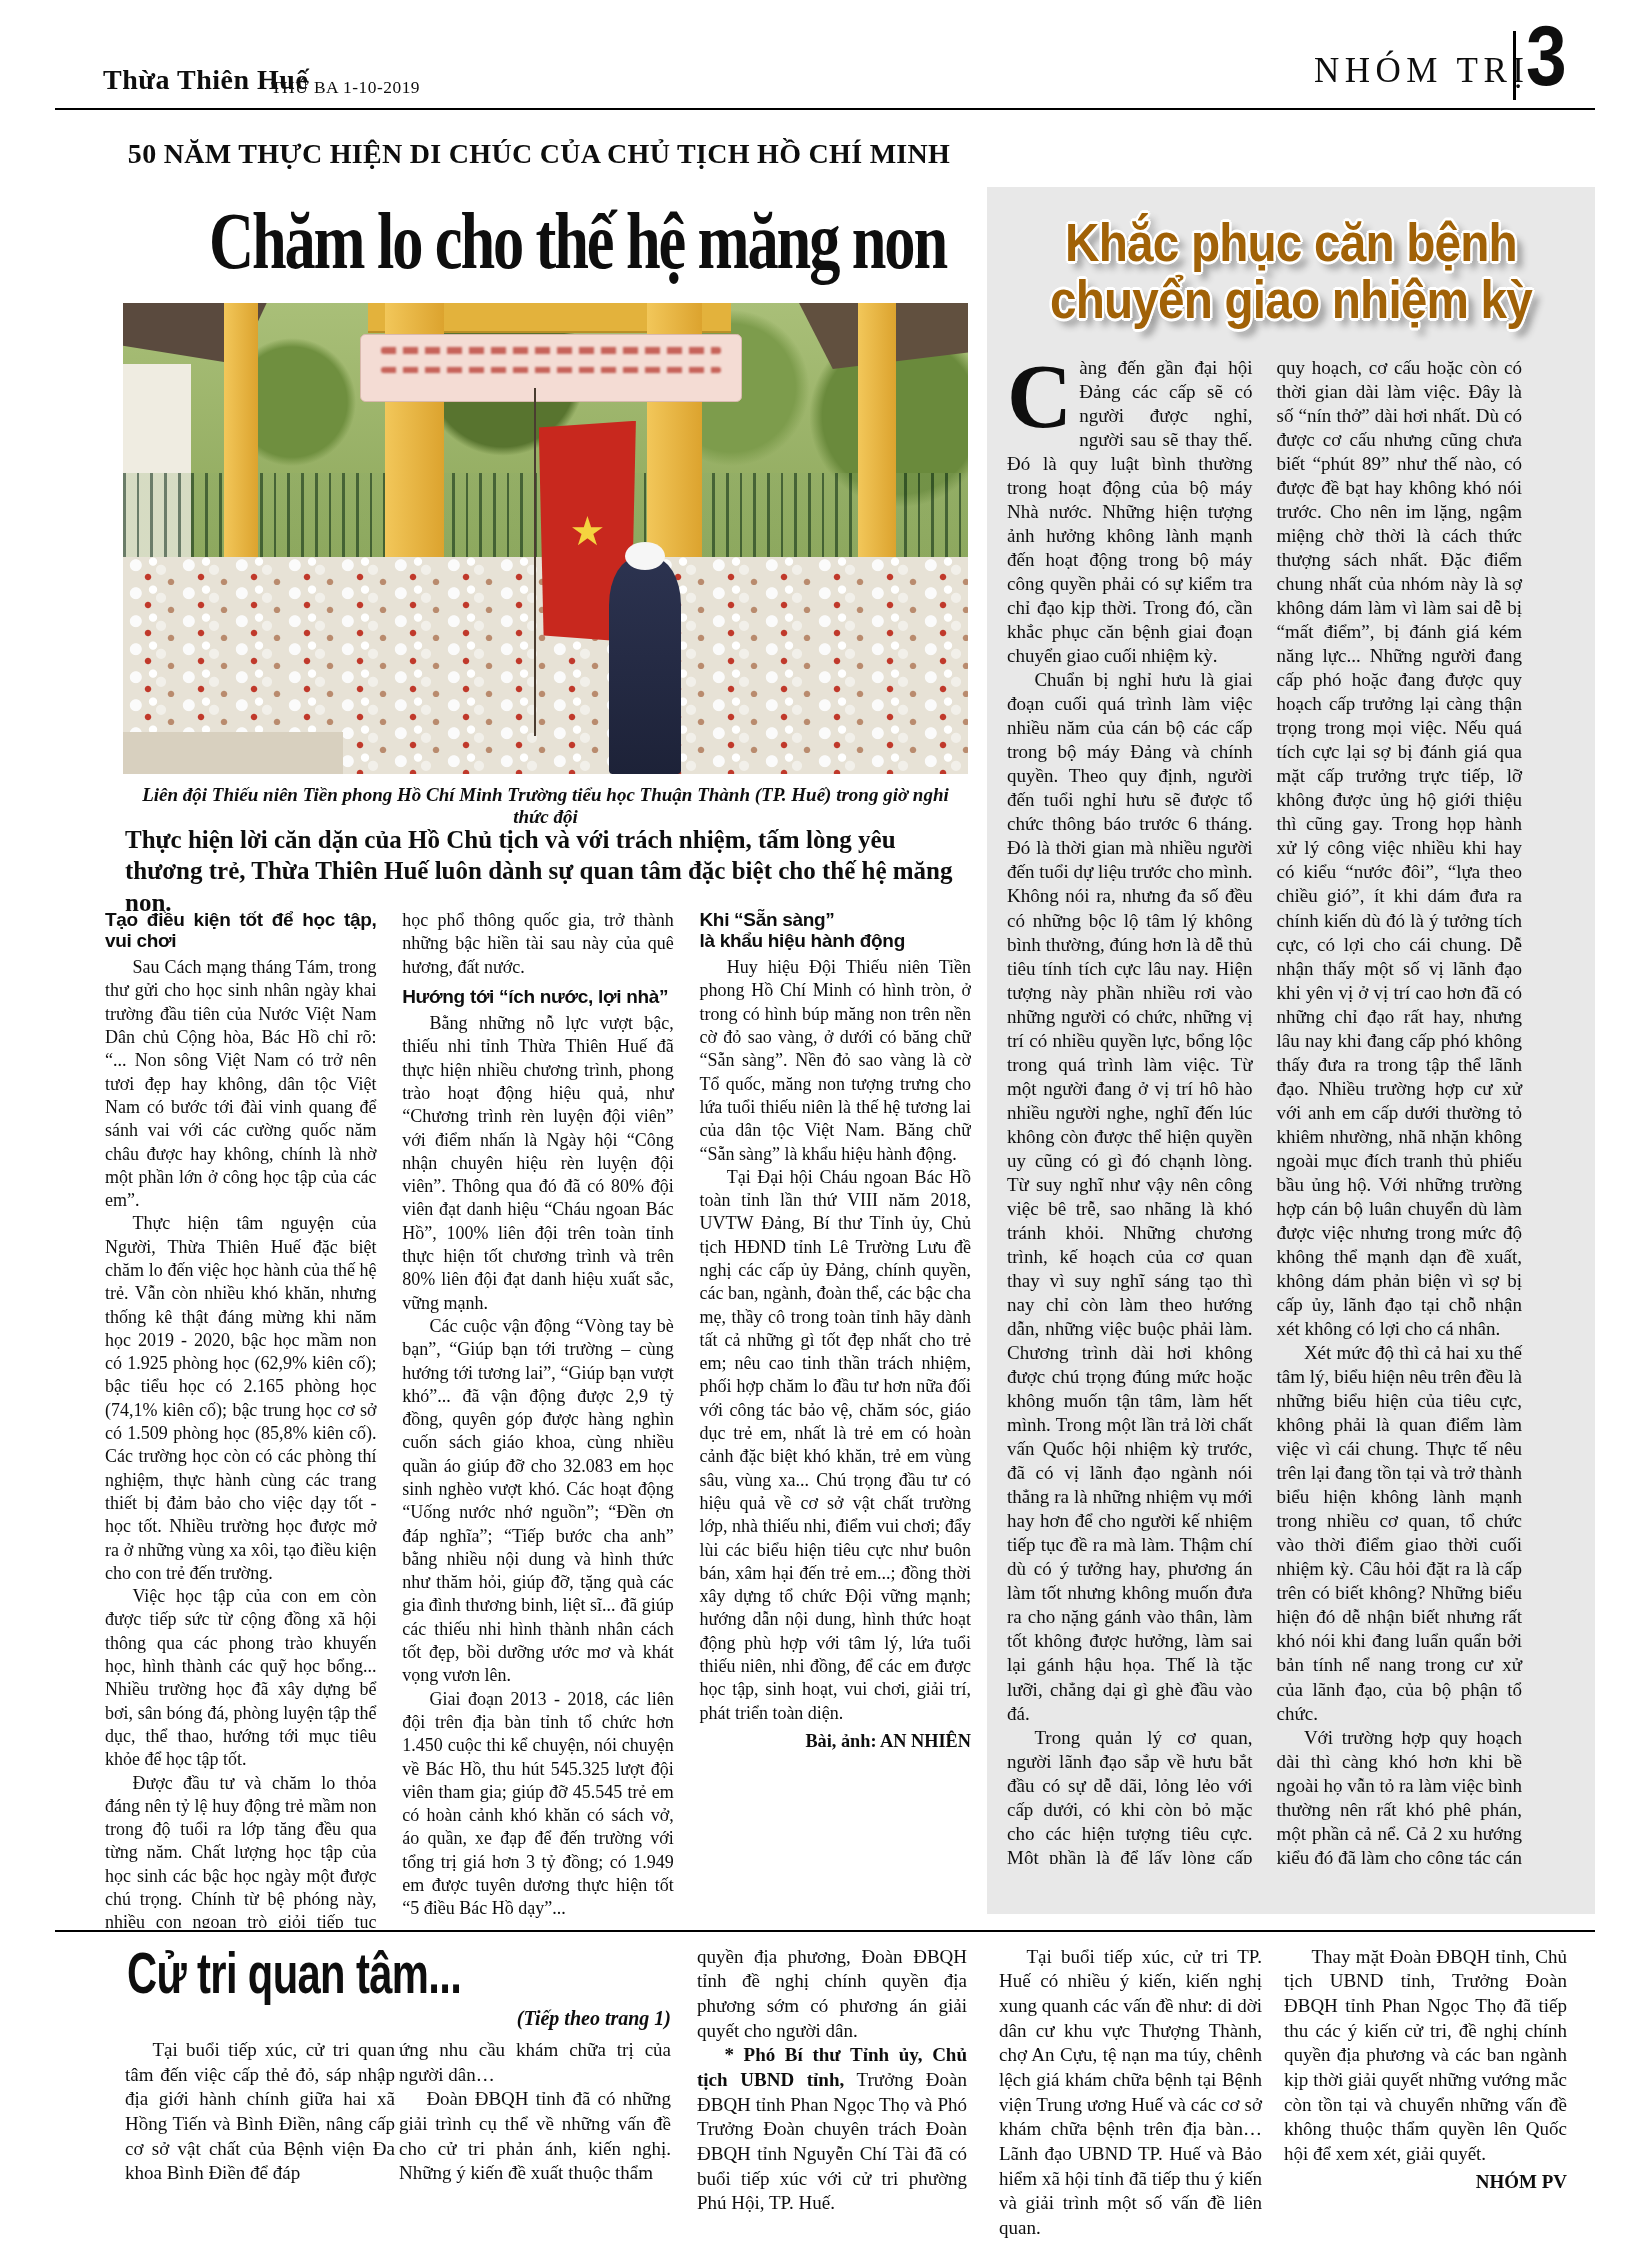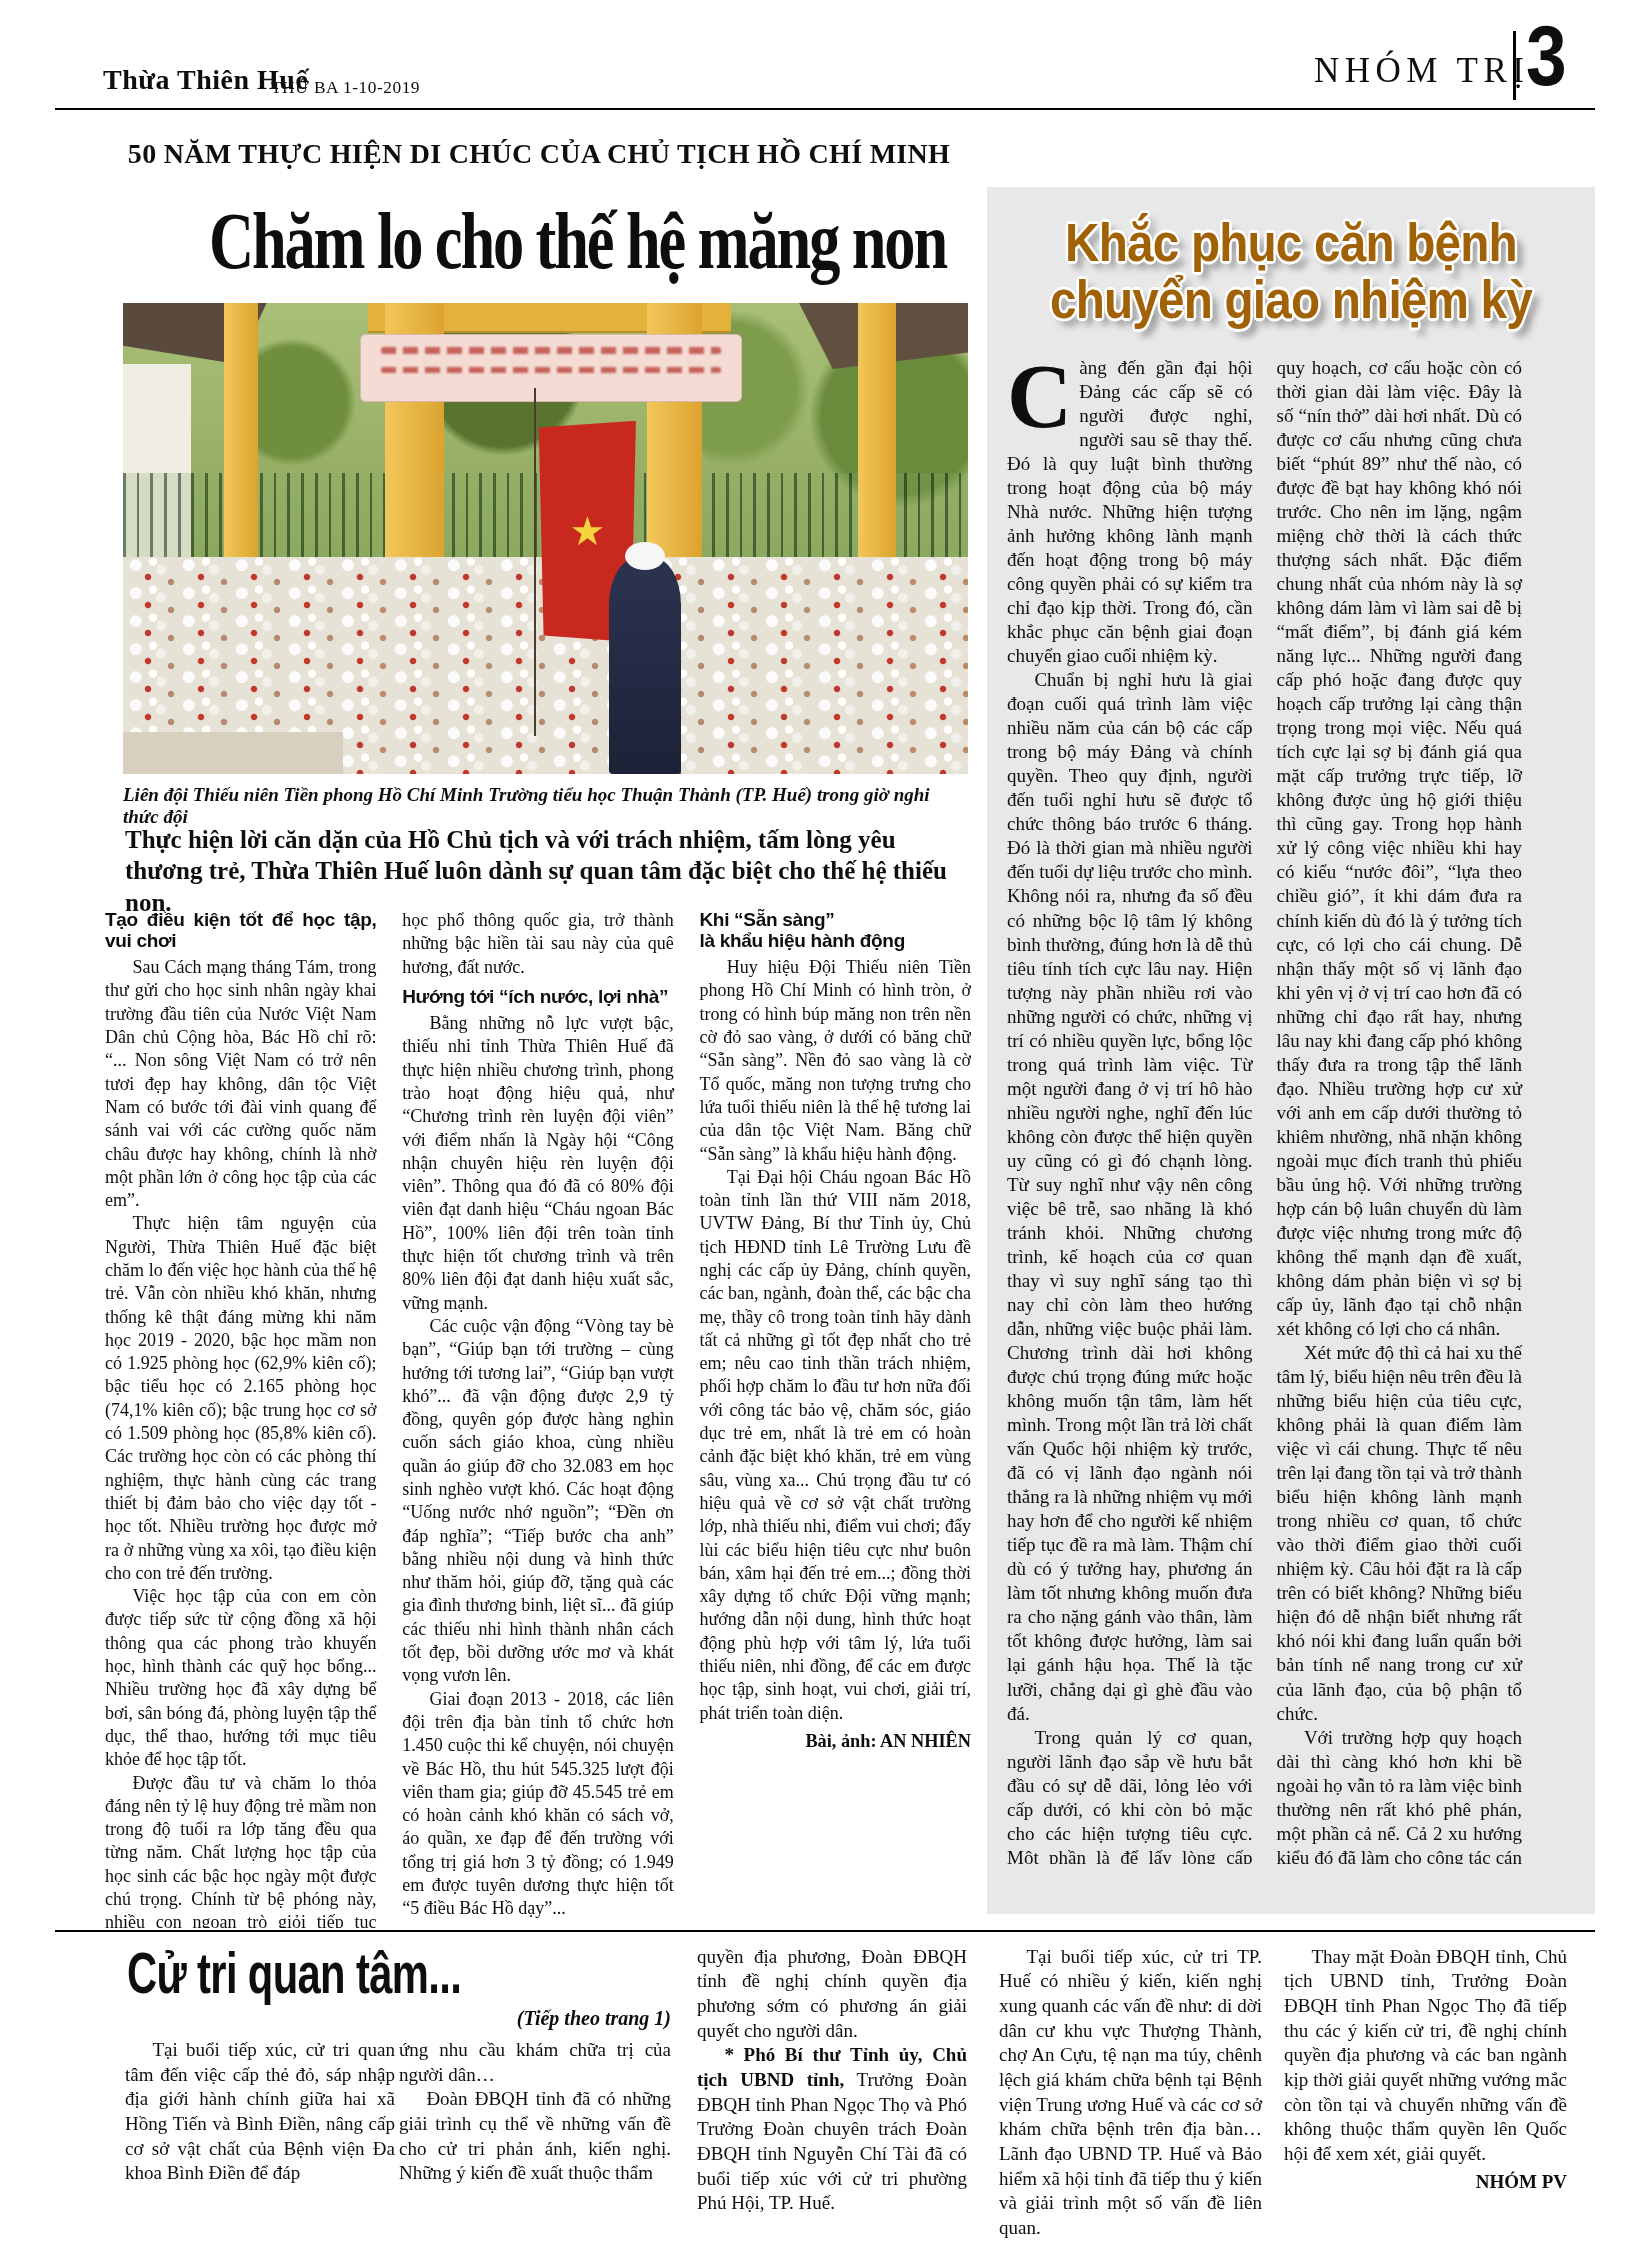--- a/index.html
+++ b/index.html
@@ -59,21 +59,21 @@
       background-size:53px 28px;}
   .ph-ground{position:absolute;left:0;bottom:0;width:26%;height:9%;background:#d8d0bf;}
   .ph-pole{position:absolute;left:48.6%;top:18%;width:2.7px;height:74%;background:#4a3c30;}
   .ph-flag{position:absolute;left:49.2%;top:25%;width:11.5%;height:47%;background:#c8281e;
            clip-path:polygon(0 3%,100% 0,95% 100%,5% 97%);display:flex;align-items:center;justify-content:center;}
   .ph-star{color:#f5d33f;font-size:40px;font-family:"DejaVu Sans",sans-serif;}
   .ph-boy{position:absolute;left:57.5%;bottom:0;width:8.5%;height:46%;
           background:linear-gradient(#2c3350,#1d2238);border-radius:40% 40% 3.7px 3.7px/22% 22% 3.7px 3.7px;}
   .ph-boy-hat{position:absolute;left:22%;top:-7%;width:56%;height:13%;background:#f6f6f6;border-radius:50%;}
 
-  .caption{position:absolute;left:123px;top:784px;width:845px;text-align:left;
+  .caption{position:absolute;left:123px;top:784px;width:845px;text-align:center;
            font-style:italic;font-weight:bold;font-size:19px;}
   .lede{position:absolute;left:125px;top:824px;width:842px;font-weight:bold;
         font-size:25px;line-height:1.25;}
 
   .main-body{position:absolute;left:105px;top:909px;width:866px;height:1019px;display:flex;gap:25.6px;overflow:hidden;}
   .main-col{flex:1;font-size:18px;line-height:1.295;text-align:justify;}
   .main-col p{margin:0;text-indent:27.4px;}
   p.no-indent{text-indent:0 !important;}
   .subhead{font-family:"Liberation Sans",sans-serif;font-weight:bold;font-size:19px;line-height:1.12;
            letter-spacing:-0.3px;margin:7.3px 0 4.6px;text-indent:0;}
@@ -148,21 +148,21 @@
     <div class="ph-pole"></div>
     <div class="ph-flag">
       <span class="ph-star">★</span>
     </div>
     <div class="ph-boy">
       <div class="ph-boy-hat"></div>
     </div>
   </div>
 
   <div class="caption">Liên đội Thiếu niên Tiền phong Hồ Chí Minh Trường tiểu học Thuận Thành (TP. Huế) trong giờ nghi thức đội</div>
-  <div class="lede">Thực hiện lời căn dặn của Hồ Chủ tịch và với trách nhiệm, tấm lòng yêu thương trẻ, Thừa Thiên Huế luôn dành sự quan tâm đặc biệt cho thế hệ thiếu non.</div>
+  <div class="lede">Thực hiện lời căn dặn của Hồ Chủ tịch và với trách nhiệm, tấm lòng yêu thương trẻ, Thừa Thiên Huế luôn dành sự quan tâm đặc biệt cho thế hệ măng non.</div>
 
   <div class="main-body">
     <div class="main-col">
       <div class="subhead first">Tạo điều kiện tốt để học tập, vui chơi</div>
       <p>Sau Cách mạng tháng Tám, trong thư gửi cho học sinh nhân ngày khai trường đầu tiên của Nước Việt Nam Dân chủ Cộng hòa, Bác Hồ chỉ rõ: “... Non sông Việt Nam có trở nên tươi đẹp hay không, dân tộc Việt Nam có bước tới đài vinh quang để sánh vai với các cường quốc năm châu được hay không, chính là nhờ một phần lớn ở công học tập của các em”.</p>
       <p>Thực hiện tâm nguyện của Người, Thừa Thiên Huế đặc biệt chăm lo đến việc học hành của thế hệ trẻ. Vẫn còn nhiều khó khăn, nhưng thống kê thật đáng mừng khi năm học 2019 - 2020, bậc học mầm non có 1.925 phòng học (62,9% kiên cố); bậc tiểu học có 2.165 phòng học (74,1% kiên cố); bậc trung học cơ sở có 1.509 phòng học (85,8% kiên cố). Các trường học còn có các phòng thí nghiệm, thực hành cùng các trang thiết bị đảm bảo cho việc dạy tốt - học tốt. Nhiều trường học được mở ra ở những vùng xa xôi, tạo điều kiện cho con trẻ đến trường.</p>
       <p>Việc học tập của con em còn được tiếp sức từ cộng đồng xã hội thông qua các phong trào khuyến học, hình thành các quỹ học bổng... Nhiều trường học đã xây dựng bể bơi, sân bóng đá, phòng luyện tập thể dục, thể thao, hướng tới mục tiêu khỏe để học tập tốt.</p>
       <p>Được đầu tư và chăm lo thỏa đáng nên tỷ lệ huy động trẻ mầm non trong độ tuổi ra lớp tăng đều qua từng năm. Chất lượng học tập của học sinh các bậc học ngày một được chú trọng. Chính từ bệ phóng này, nhiều con ngoan trò giỏi tiếp tục vươn lên trở thành thủ khoa ở các kỳ thi học sinh giỏi và trung</p>
     </div>
     <div class="main-col">

